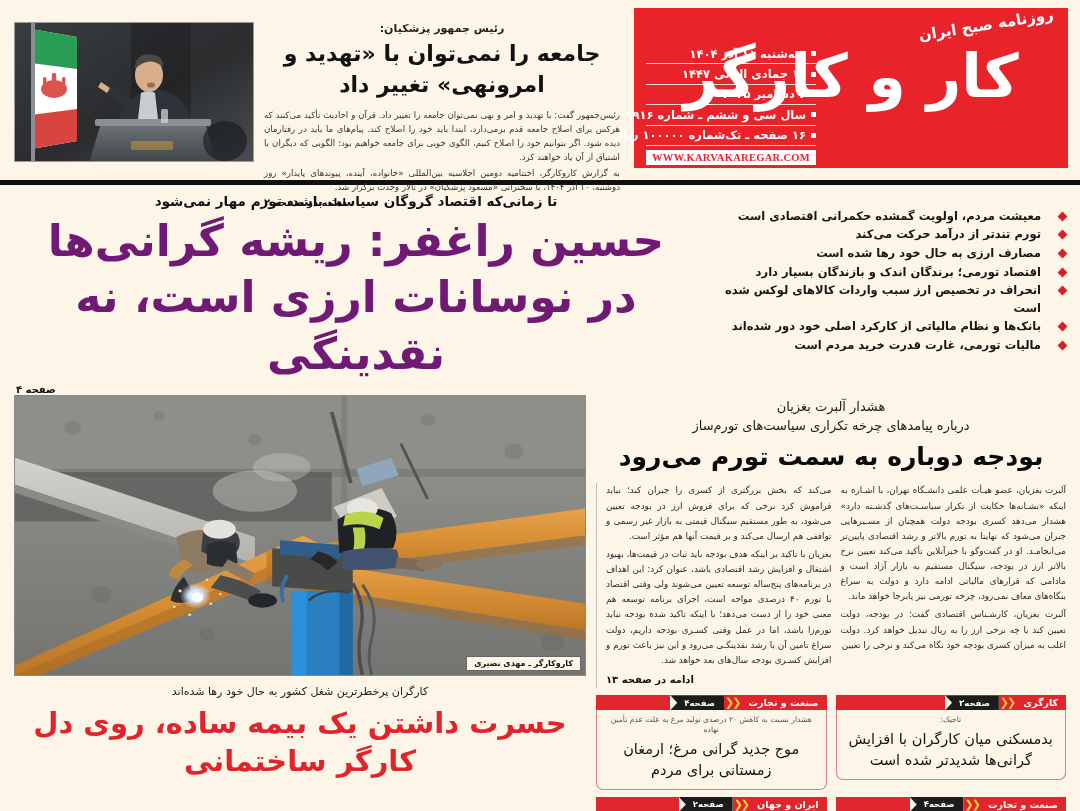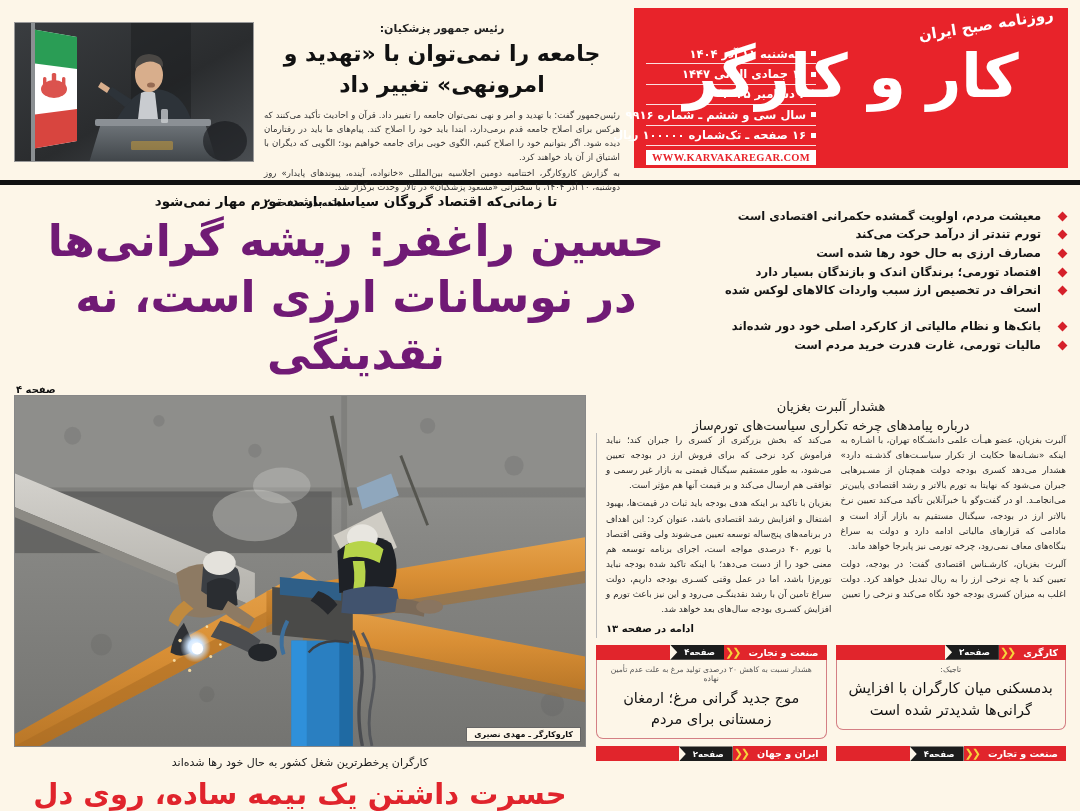--- a/index.html
+++ b/index.html
@@ -132,21 +132,21 @@
   .t-body {
     border: 1px solid #d47f84; border-top: none; border-radius: 0 0 7px 7px;
     padding: 5px 9px 8px 9px; min-height: 58px; background: #fdf6e8;
   }
   .t-kick { font-size: 7.6px; color: #555; text-align: center; margin-bottom: 4px; line-height: 1.3; }
   .t-title { font-size: 14.5px; color: #111; text-align: center; line-height: 1.45; }
 
   
   .photo-col { flex: 1; min-width: 0; }
   .big-photo {
-    position: relative; width: 100%; height: 352px;
+    position: relative; width: 100%; height: 281px;
     border: 1px solid #888; overflow: hidden; background: #8a8a88;
   }
   .credit {
     position: absolute; bottom: 4px; right: 4px;
     background: #fdf6e8; border: 1px solid #666;
     font-size: 8px; font-weight: bold; color: #111;
     padding: 2px 7px;
   }
   .cap-kicker { font-size: 11px; color: #1a1a1a; text-align: center; margin-top: 9px; }
   .cap-title {
@@ -285,20 +285,21 @@
       <div class="lead-title">در نوسانات ارزی است، نه نقدینگی</div>
     </div>
   </div>
   <div class="pg-mark" style="text-align:left;">صفحه ۴</div>
 
   <div class="lower">
 
     <div class="art-col">
       <div class="art-kicker1">هشدار آلبرت بغزیان</div>
       <div class="art-kicker2">درباره پیامدهای چرخه تکراری سیاست‌های تورم‌ساز</div>
+      <div class="art-title">بودجه دوباره به سمت تورم می‌رود</div>
       <div class="art-cols">
         <div class="art-c">
           <p>آلبرت بغزیان، عضو هیـأت علمی دانشـگاه تهران، با اشـاره به اینکه «نشـانه‌ها حکایت از تکرار سیاسـت‌های گذشـته دارد» هشدار می‌دهد کسری بودجه دولت همچنان از مسـیرهایی جبران می‌شود که نهایتا به تورم بالاتر و رشد اقتصادی پایین‌تر می‌انجامـد. او در گفت‌وگو با خبرآنلاین تأکید می‌کند تعیین نرخ بالاتر ارز در بودجه، سیگنال مستقیم به بازار آزاد است و مادامی که قرارهای مالیاتی ادامه دارد و دولت به سراغ بنگاه‌های معاف نمی‌رود، چرخه تورمی نیز پابرجا خواهد ماند.</p>
           <p>آلبرت بغزیان، کارشـناس اقتصادی گفت: در بودجه، دولت تعیین کند با چه نرخی ارز را به ریال تبدیل خواهد کرد. دولت اغلب به میزان کسری بودجه خود نگاه می‌کند و نرخی را تعیین</p>
         </div>
         <div class="art-c sep">
           <p>می‌کند که بخش بزرگتری از کسری را جبران کند؛ نباید فراموش کرد نرخی که برای فروش ارز در بودجه تعیین می‌شود، به طور مستقیم سیگنال قیمتی به بازار غیر رسمی و توافقی هم ارسال می‌کند و بر قیمت آنها هم مؤثر است.</p>
           <p>بغزیان با تاکید بر اینکه هدف بودجه باید ثبات در قیمت‌ها، بهبود اشتغال و افزایش رشد اقتصادی باشد، عنوان کرد: این اهداف در برنامه‌های پنج‌ساله توسعه تعیین می‌شوند ولی وقتی اقتصاد با تورم ۴۰ درصدی مواجه است، اجرای برنامه توسعه هم معنی خود را از دست می‌دهد؛ با اینکه تاکید شده بودجه نباید تورم‌زا باشد، اما در عمل وقتی کسـری بودجه داریم، دولت سراغ تامین آن با رشد نقدینگـی می‌رود و این نیز باعث تورم و افزایش کسـری بودجه سال‌های بعد خواهد شد.</p>
           <div class="art-more">ادامه در صفحه ۱۳</div>
         </div>

